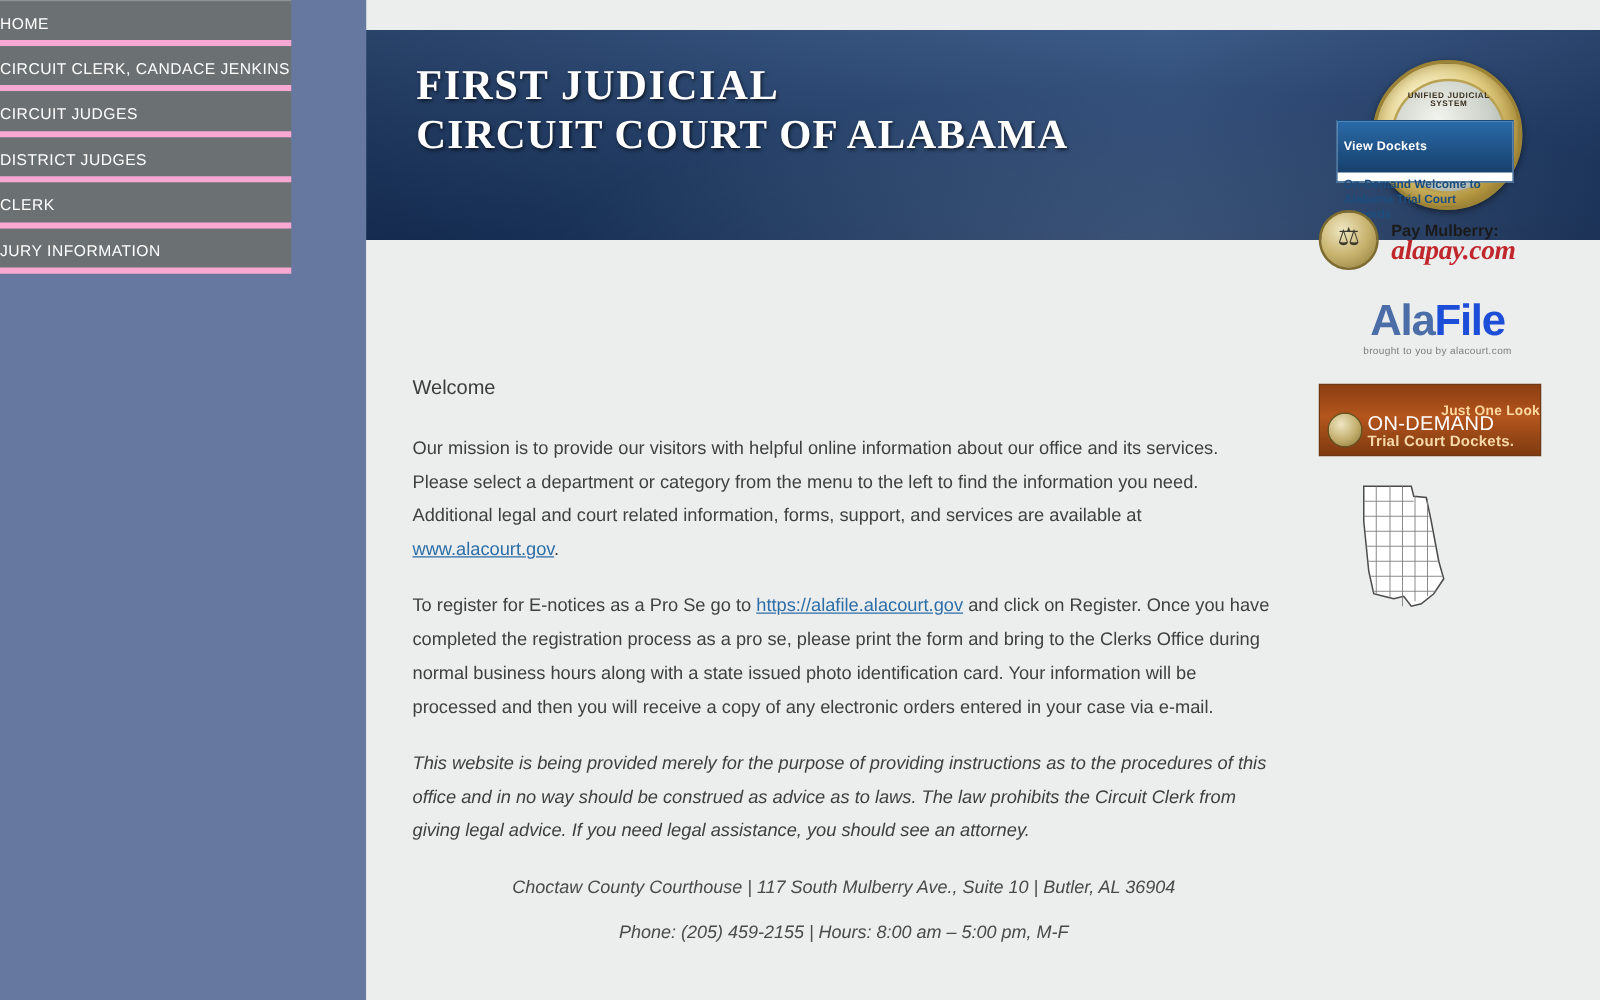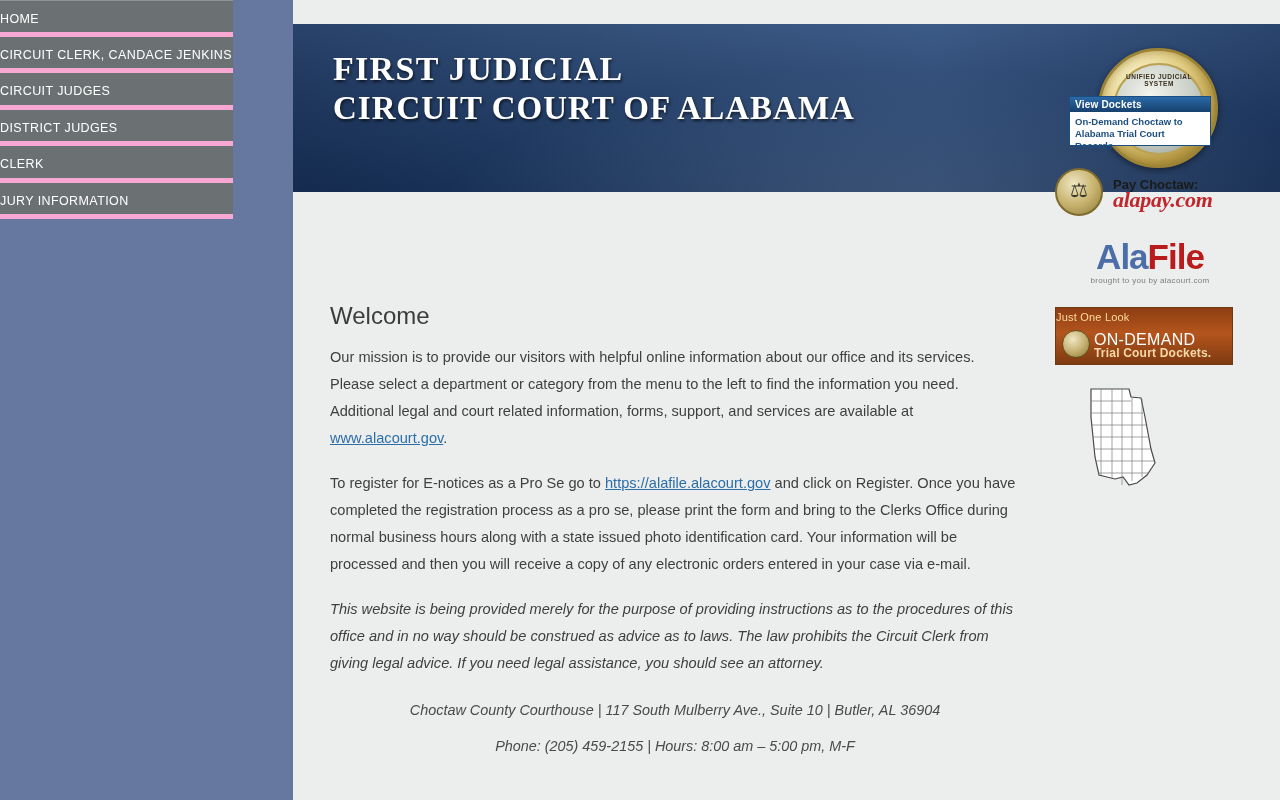--- a/index.html
+++ b/index.html
@@ -104,22 +104,22 @@
     color: #5f7fa6;
     font-size: 29px;
     font-weight: normal;
     letter-spacing: 0.2px;
   }
   #content {
     position: absolute; left: 37px; top: 110px;
     width: 690px;
   }
   #welcome-heading {
-    margin: 0 0 14px 0;
-    font-size: 24px;
+    margin: 0 0 26px 0;
+    font-size: 16px;
     font-weight: normal;
     color: #3c3c3c;
   }
   #content p {
     margin: 0 0 18px 0;
     font-size: 14.6px;
     line-height: 27px;
     color: #3f3f3f;
   }
   #content a { color: #2c6ea8; text-decoration: underline; }
@@ -141,21 +141,21 @@
   
   #view-dockets {
     width: 142px; height: 50px;
     border: 1px solid #1a4e80;
     background: #ffffff;
     margin-left: 14px;
   }
   #view-dockets .hd {
     background: linear-gradient(to bottom, #2a6aa8, #17406d);
     color: #ffffff; font-size: 10px; font-weight: bold;
-    padding: 2px 5px; letter-spacing: 0.2px;
+    padding: 15px 5px; letter-spacing: 0.2px;
   }
   #view-dockets .bd {
     color: #1b4e7f; font-size: 9.5px; font-weight: bold; line-height: 12px;
     padding: 4px 5px;
   }
 
   
   #alapay { margin-left: 0; display: flex; align-items: center; gap: 10px; padding-left: 0; }
   #alapay-seal {
     width: 48px; height: 48px; border-radius: 50%;
@@ -174,40 +174,40 @@
     font-style: italic; font-weight: bold;
     font-size: 22px; color: #c0272d; letter-spacing: -0.3px;
   }
 
   
   #alafile { text-align: center; }
   #alafile .word {
     font-size: 35px; font-weight: bold; letter-spacing: -1px; line-height: 38px;
   }
   #alafile .word .a { color: #4b6ea8; }
-  #alafile .word .b { color: #b91c1c; }
+  #alafile .word .b { color: #1d4ed8; }
   #alafile .sub { font-size: 8px; color: #7c7c7c; letter-spacing: 0.3px; }
 
   
   #icivics { text-align: center; font-size: 33px; font-weight: bold; letter-spacing: -1px; }
   #icivics .i { color: #2a4a9c; }
   #icivics .c { color: #f08a1c; }
   #icivics .rest { color: #2a4a9c; }
 
   
   #just-one-look {
     width: 178px; height: 58px;
     margin-left: 0;
     border: 1px solid #6e3a13;
     background: linear-gradient(to bottom, #8c3e12 0%, #b4551d 45%, #7e3a10 100%);
     position: relative; overflow: hidden;
   }
   #just-one-look .jl-top {
-    color: #ffd9a0; font-size: 11px; font-weight: normal; text-align: left;
-    padding-top: 3px; letter-spacing: 0.2px;
+    color: #ffd9a0; font-size: 11px; font-weight: bold; text-align: right;
+    padding-top: 15px; letter-spacing: 0.2px;
   }
   #just-one-look .jl-seal {
     position: absolute; left: 6px; top: 22px; width: 28px; height: 28px;
     border-radius: 50%;
     background: radial-gradient(circle at 38% 32%, #efe7c3 0%, #c2ad6d 55%, #85742f 100%);
     border: 1px solid #5e5120;
   }
   #just-one-look .jl-l1 {
     position: absolute; left: 38px; top: 23px;
     color: #ffffff; font-size: 16px; font-weight: normal; letter-spacing: 0.3px;
@@ -267,32 +267,32 @@
       <div>Phone: (205) 459-2155 | Hours: 8:00 am – 5:00 pm, M-F</div>
     </div>
   </main>
 
   <aside id="rail">
 
     <div class="rail-block">
       <div id="view-dockets">
         <div class="hd">View Dockets</div>
         <div class="bd">
-          <div>On-Demand Choctaw to</div>
+          <div>On-Demand Welcome to</div>
           <div>Alabama Trial Court Records</div>
         </div>
       </div>
     </div>
 
     <div class="rail-block" id="alapay">
       <div id="alapay-seal">
         <div class="g">⚖</div>
       </div>
       <div id="alapay-txt">
-        <div class="pay">Pay Choctaw:</div>
+        <div class="pay">Pay Mulberry:</div>
         <div class="dom">alapay.com</div>
       </div>
     </div>
 
     <div class="rail-block" id="alafile">
       <div class="word"><span class="a">Ala</span><span class="b">File</span></div>
       <div class="sub">brought to you by alacourt.com</div>
     </div>
 
 

